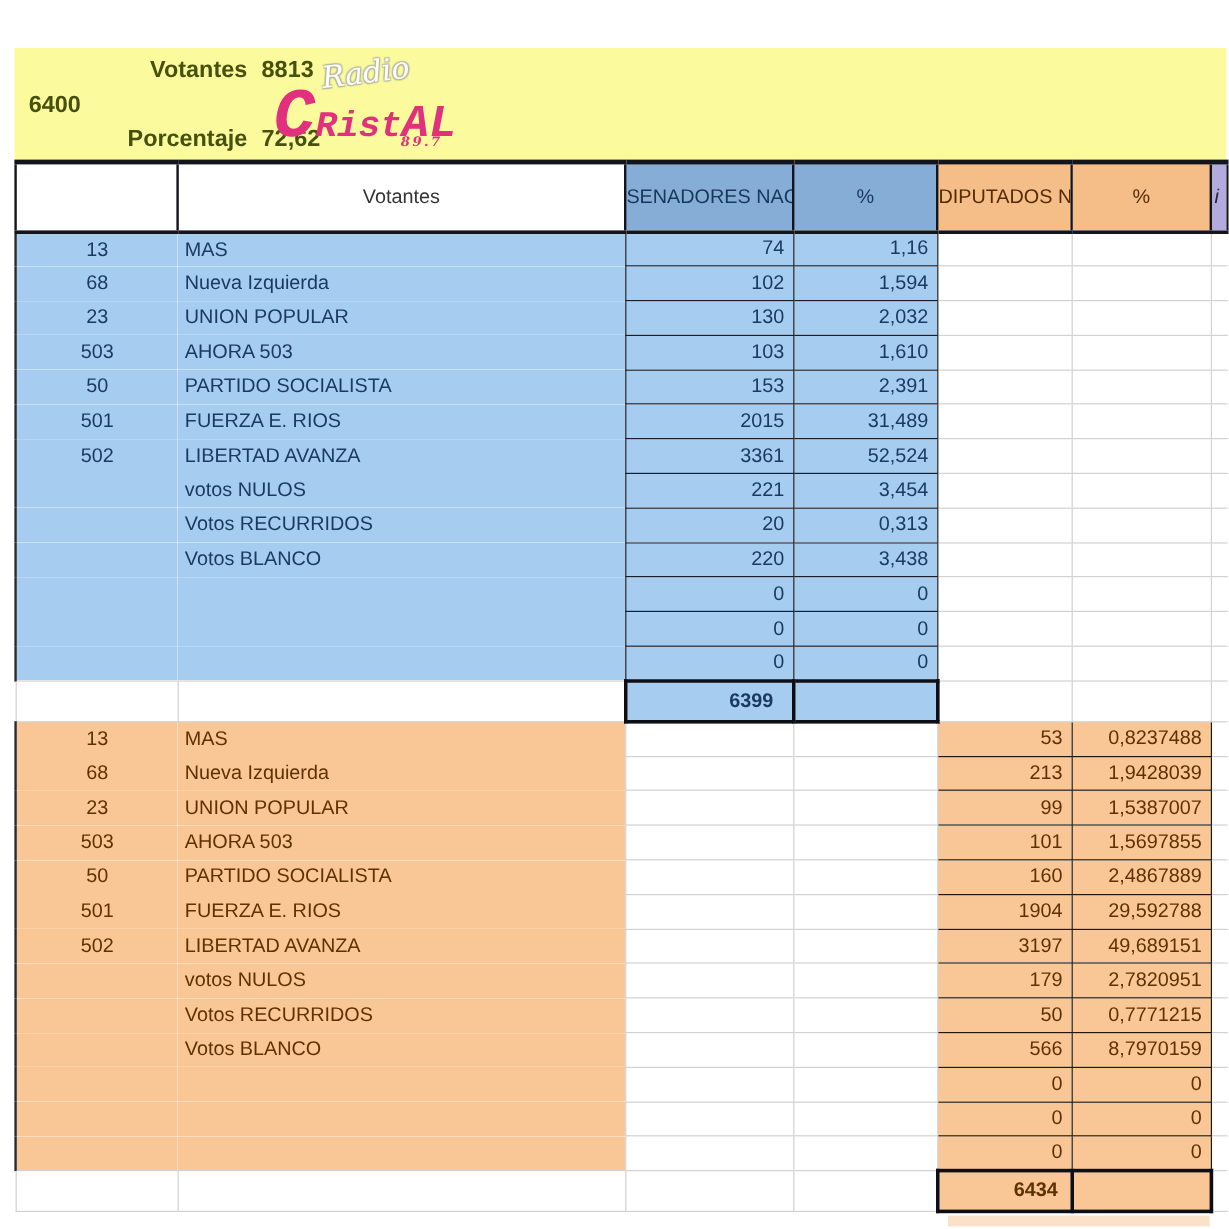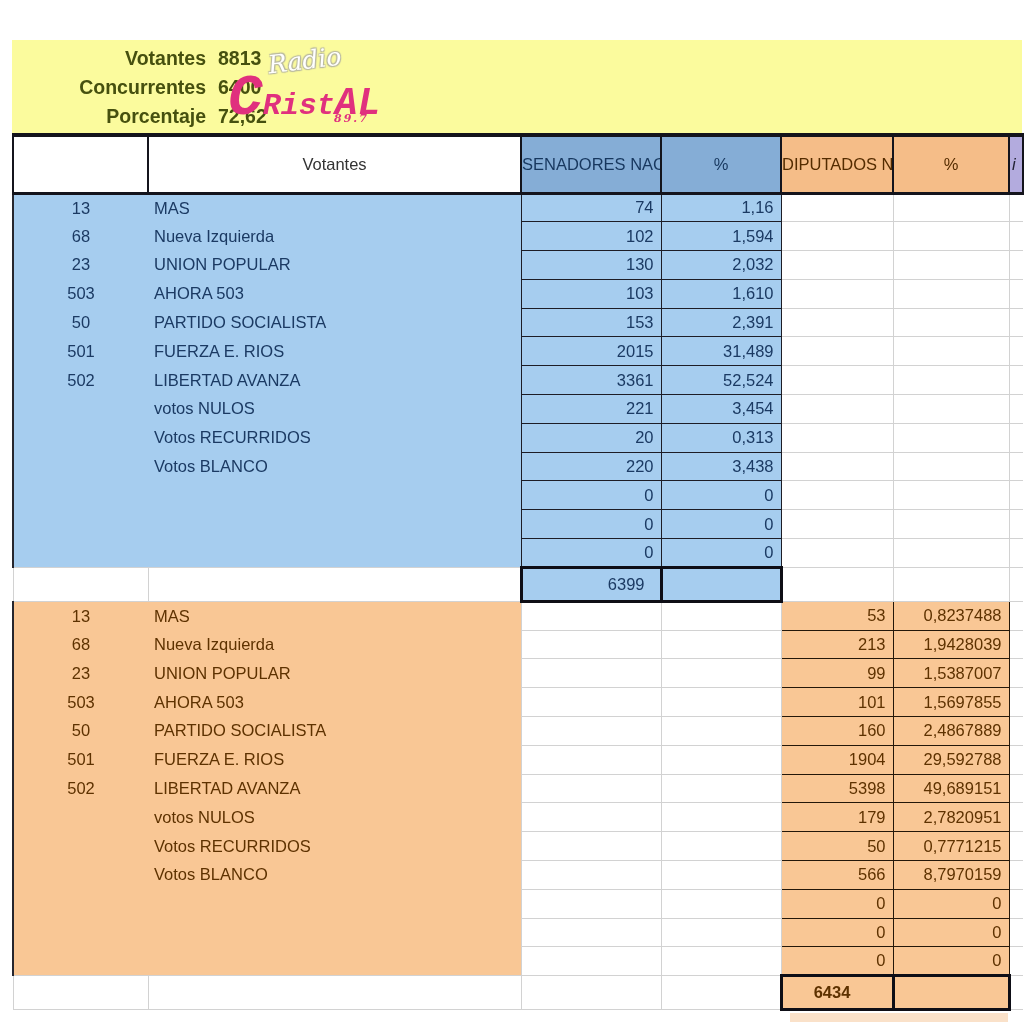--- a/index.html
+++ b/index.html
@@ -50,37 +50,36 @@
   .fill-o{background:var(--orange-body);border:0;}
   .code{text-align:center;border-left:2px solid #26262e;}
   .party{text-align:left;padding-left:6px;margin-left:41px;}
   .num{text-align:right;padding-right:7px;}
   .t-sen{color:var(--ink-blue);}
   .t-dip{color:var(--ink-brown);}
   .dark-b{background:var(--blue-body);border:1.5px solid #1d1d26;}
   .dark-o{background:var(--orange-body);border:1.5px solid #241709;}
   .grid{background:#ffffff;border:1px solid var(--grid);}
   .last{border-right:0;}
-  .tot-b{background:var(--blue-body);border:3px solid #0e0e16;font-weight:normal;font-size:18.5px;color:var(--ink-blue);text-align:right;padding-right:15px;}
-  .tot-o{background:var(--orange-body);border:3px solid #0e0e16;font-weight:bold;font-size:18.5px;color:var(--ink-brown);text-align:center;padding-right:10px;}
+  .tot-b{background:var(--blue-body);border:3px solid #0e0e16;font-weight:bold;font-size:18.5px;color:var(--ink-blue);text-align:right;padding-right:15px;}
+  .tot-o{background:var(--orange-body);border:3px solid #0e0e16;font-weight:bold;font-size:18.5px;color:var(--ink-brown);text-align:right;padding-right:10px;}
 
   .bottom-strip{position:absolute;left:790px;top:1013px;width:218px;height:9px;background:var(--orange-head);opacity:.45;}
 </style>
 </head>
 <body>
 
 <div class="screen">
 
   <div class="band">
     <div class="info-line">
       <span class="info-label">Votantes</span>
       <span class="info-value">8813</span>
     </div>
     <div class="info-line">
-      <span class="info-label">Concurrentes</span>
       <span class="info-value">6400</span>
     </div>
     <div class="info-line">
       <span class="info-label">Porcentaje</span>
       <span class="info-value">72,62</span>
     </div>
   </div>
 
   <div class="logo">
     <span class="logo-radio">Radio</span>
@@ -290,21 +289,21 @@
           <td class="grid"></td>
           <td class="dark-o num t-dip">1904</td>
           <td class="dark-o num t-dip">29,592788</td>
           <td class="grid last"></td>
         </tr>
         <tr>
           <td class="fill-o code t-dip">502</td>
           <td class="fill-o party t-dip">LIBERTAD AVANZA</td>
           <td class="grid"></td>
           <td class="grid"></td>
-          <td class="dark-o num t-dip">5398</td>
+          <td class="dark-o num t-dip">3197</td>
           <td class="dark-o num t-dip">49,689151</td>
           <td class="grid last"></td>
         </tr>
         <tr>
           <td class="fill-o code t-dip"></td>
           <td class="fill-o party t-dip">votos NULOS</td>
           <td class="grid"></td>
           <td class="grid"></td>
           <td class="dark-o num t-dip">179</td>
           <td class="dark-o num t-dip">2,7820951</td>

